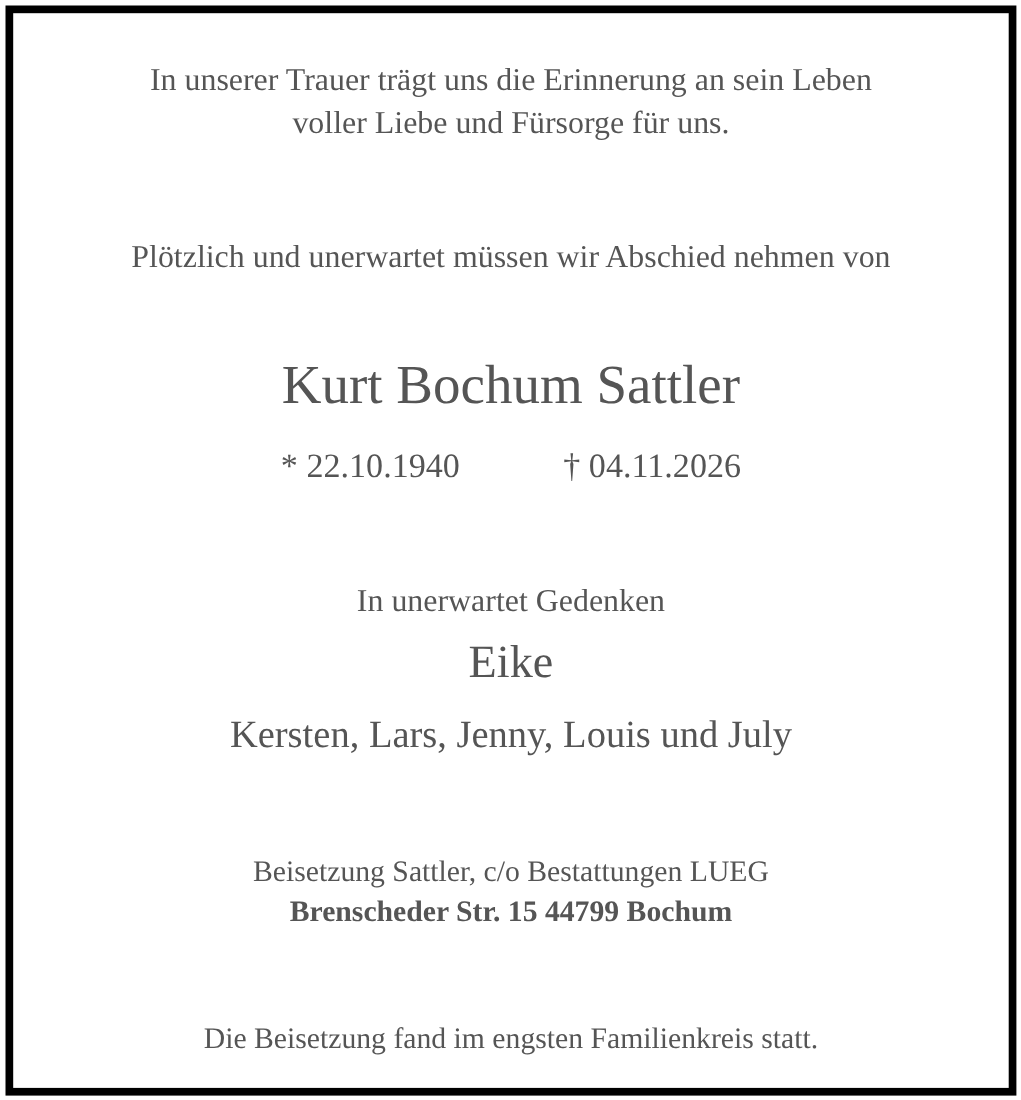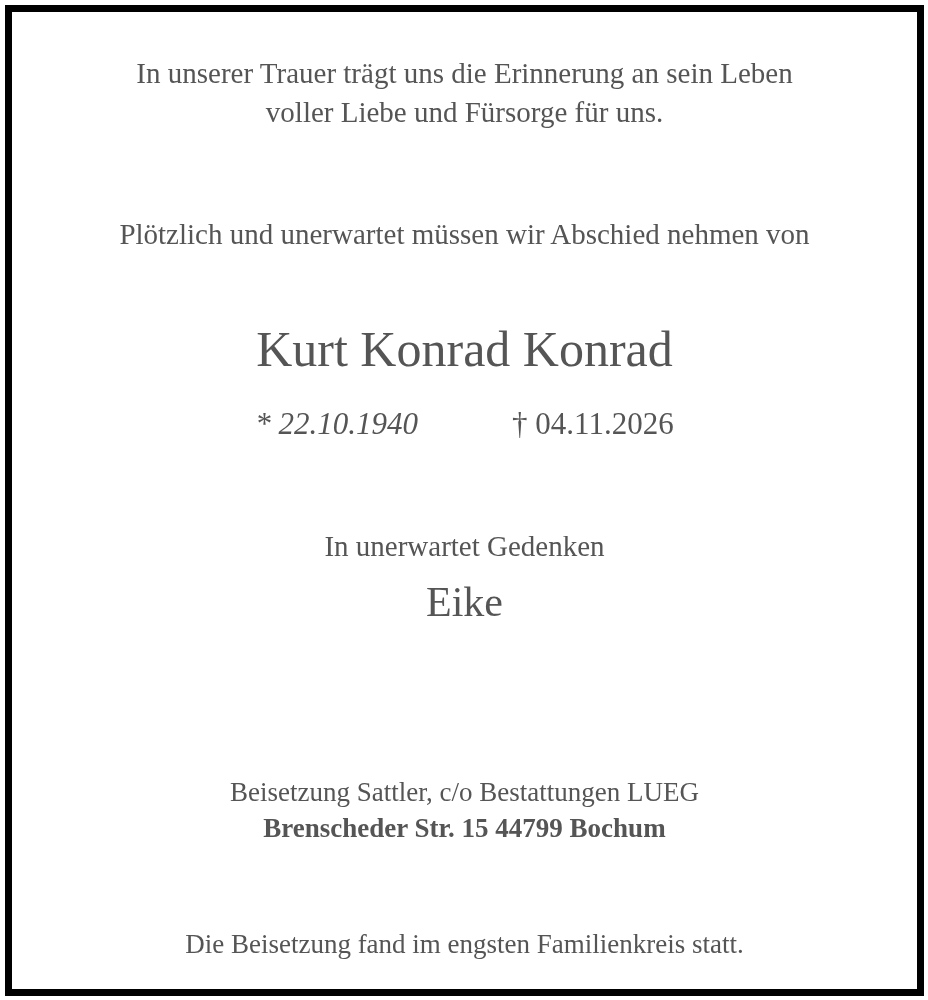--- a/index.html
+++ b/index.html
@@ -31,46 +31,47 @@
       text-align: center;
       white-space: nowrap;
       line-height: 1;
     }
     .intro { font-size: 29px; }
     .intro-1 { top: 47px; }
     .intro-2 { top: 86px; }
     .lead { top: 208px; font-size: 29px; }
     .name { top: 312px; font-size: 50px; }
     .dates { top: 396px; font-size: 31px; }
-    .dates .birth { display: inline-block; margin-right: 94px; font-style: italic; }
+    .dates .birth { display: inline-block; margin-right: 94px; }
     .dates .death { display: inline-block; }
     .memory { top: 520px; font-size: 29px; }
     .mourner-1 { top: 569px; font-size: 42px; }
     .mourner-2 { top: 638px; font-size: 35px; }
     .addr { font-size: 27px; }
     .addr-1 { top: 767px; }
     .addr-2 { top: 803px; font-weight: bold; }
     .footer { top: 919px; font-size: 27px; }
   </style>
 </head>
 <body>
 
 <div class="frame">
   <div class="line intro intro-1">In unserer Trauer trägt uns die Erinnerung an sein Leben</div>
   <div class="line lead">Plötzlich und unerwartet müssen wir Abschied nehmen von</div>
 
   <div class="line intro intro-2">voller Liebe und Fürsorge für uns.</div>
 
-  <div class="line name">Kurt Konrad Konrad</div>
+  <div class="line name">Kurt Bochum Sattler</div>
 
   <div class="line dates">
     <span class="birth">* 22.10.1940</span><span class="death">† 04.11.2026</span>
   </div>
 
   <div class="line memory">In unerwartet Gedenken</div>
 
   <div class="line mourner-1">Eike</div>
+  <div class="line mourner-2">Kersten, Lars, Jenny, Louis und July</div>
 
   <div class="line addr addr-1">Beisetzung Sattler, c/o Bestattungen LUEG</div>
   <div class="line addr addr-2">Brenscheder Str. 15 44799 Bochum</div>
 
   <div class="line footer">Die Beisetzung fand im engsten Familienkreis statt.</div>
 </div>
 
 </body></html>

